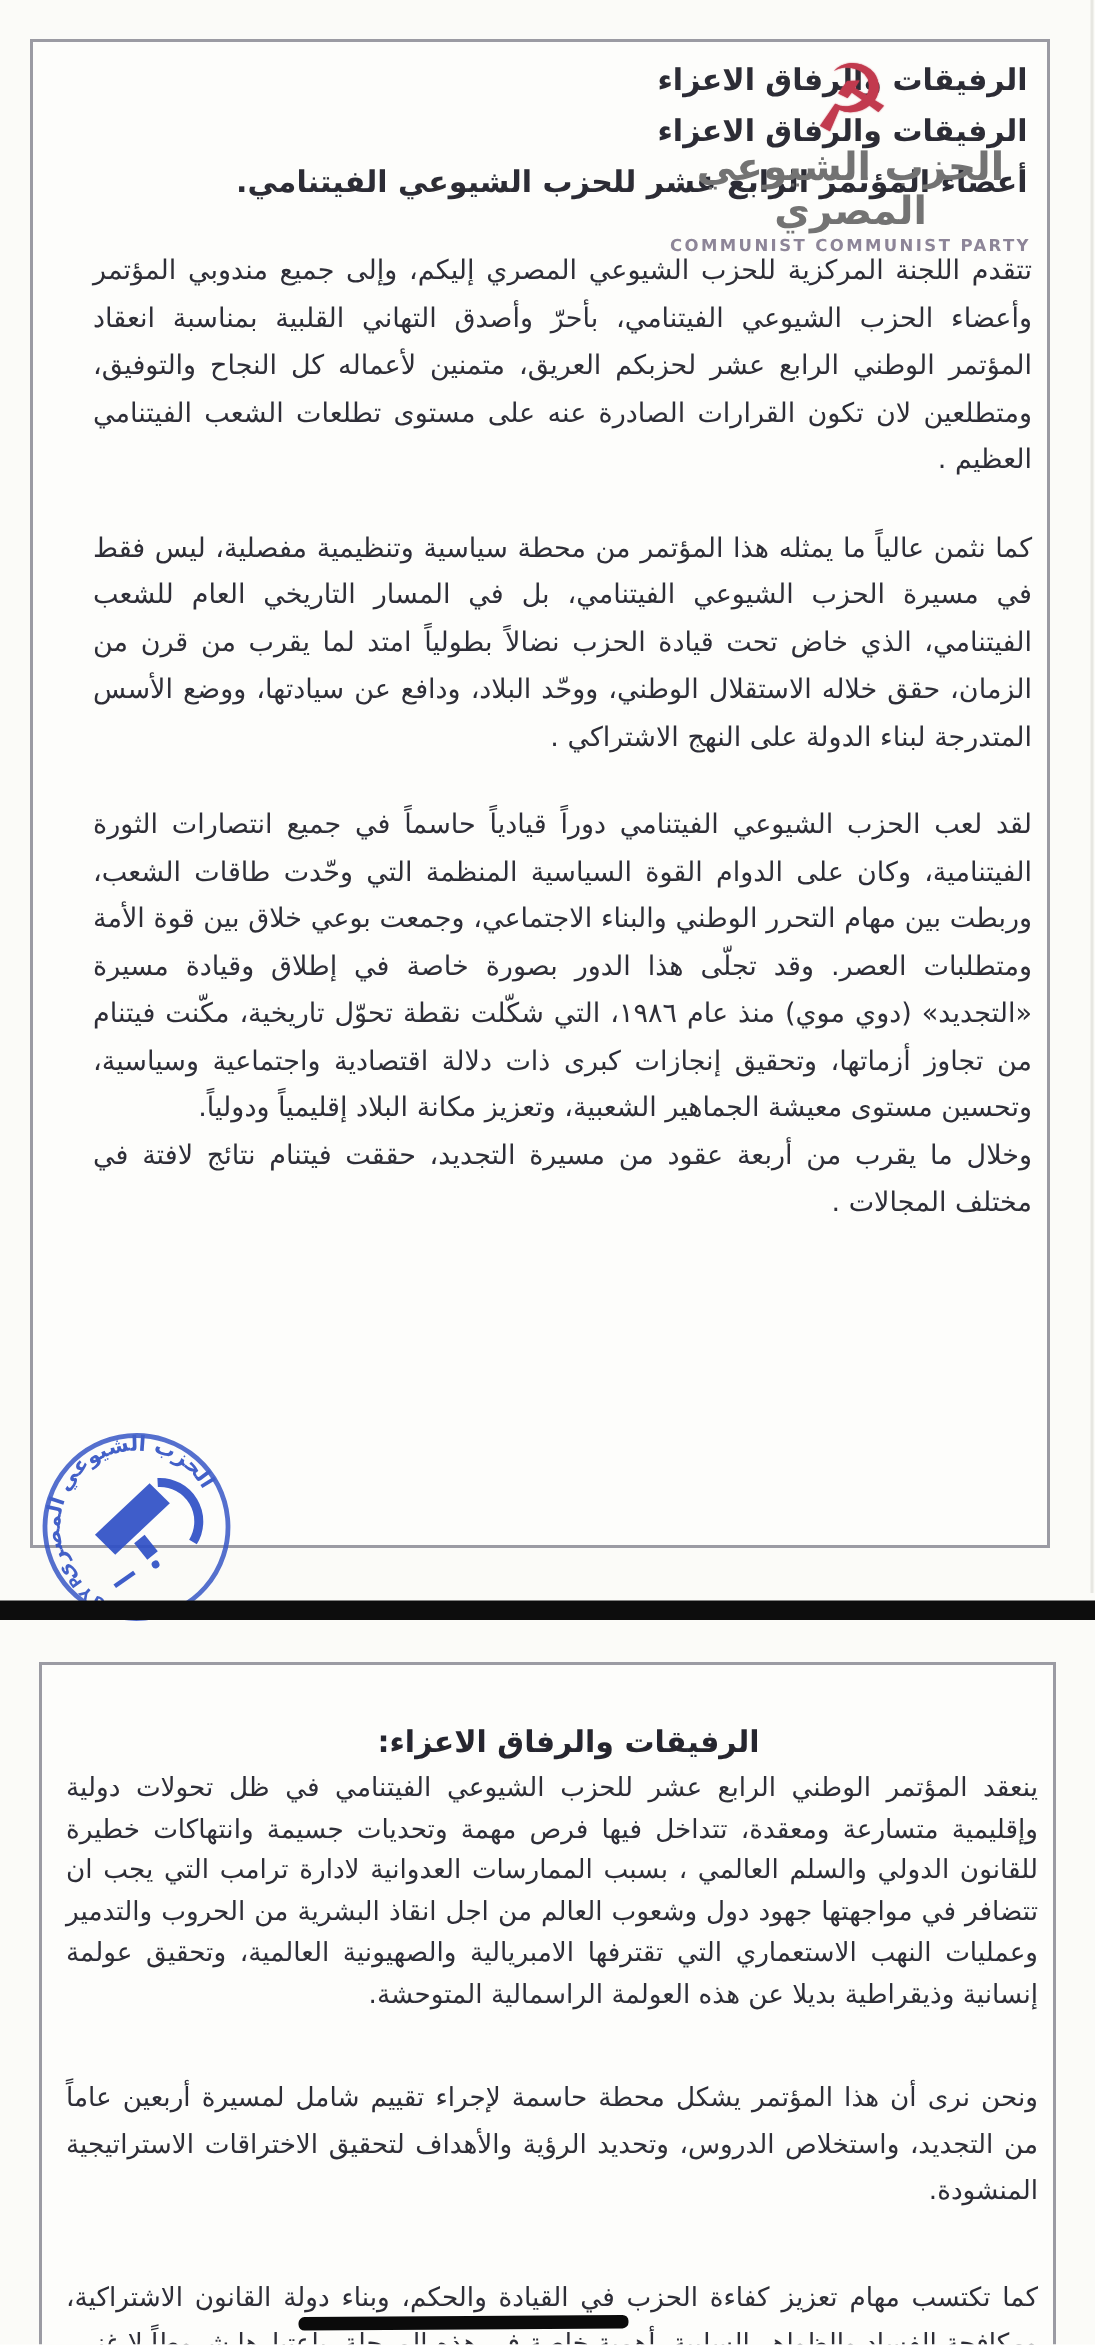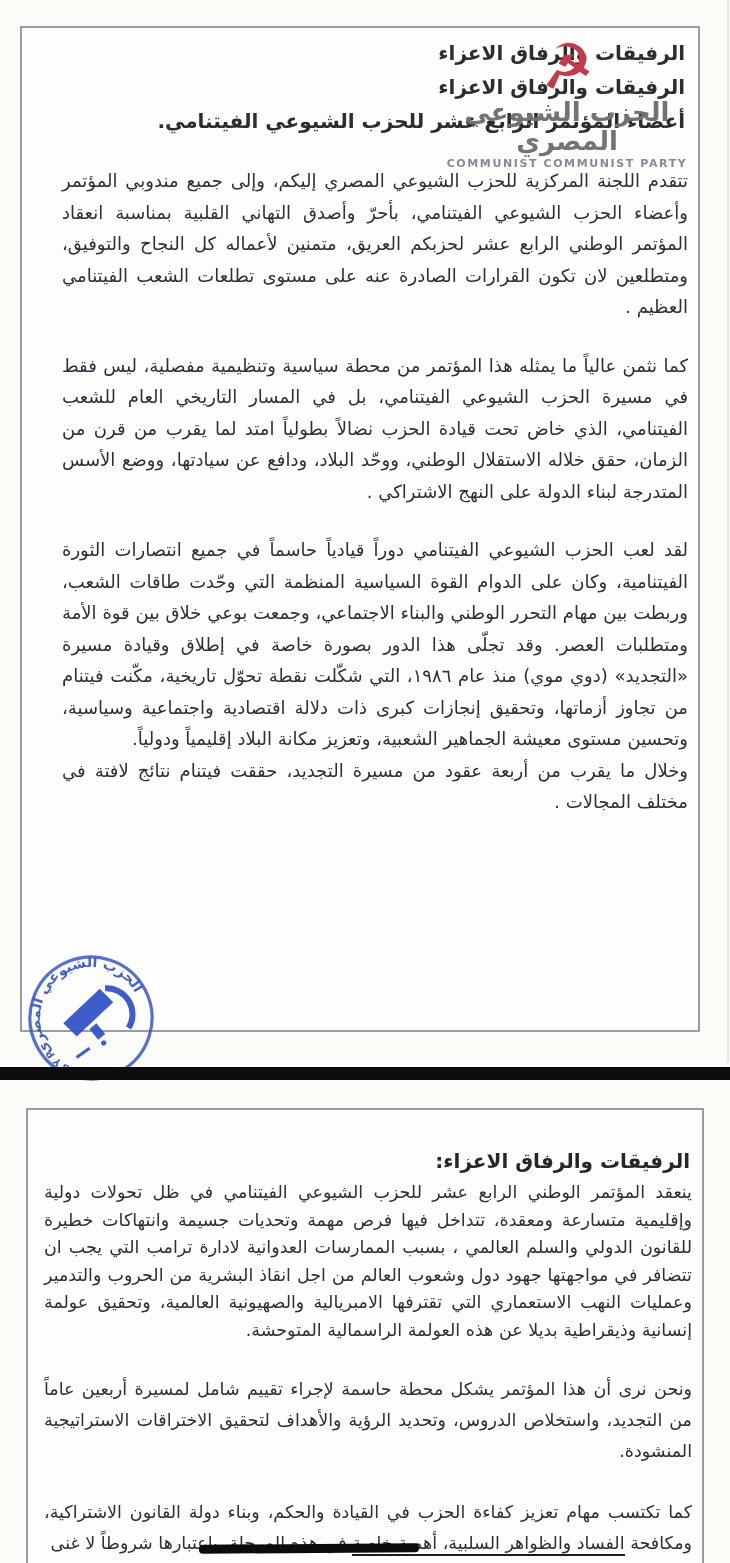--- a/index.html
+++ b/index.html
@@ -68,26 +68,26 @@
   
   .para {
     direction:rtl; text-align:justify; text-align-last:right;
     padding:0 10px 0 40px;
     font-size:18px; line-height:31.5px; color:#2e2e37;
   }
   .sheet1 .para { margin-top:27px; }
   .sheet1 .para.tight { margin-top:0; }
 
   .sheet2 .heading {
-    margin-top:36px; direction:rtl; text-align:right;
+    margin-top:36px; direction:rtl; text-align:center;
     padding:0 12px 0 40px;
     font-weight:bold; font-size:20px; line-height:30px; color:#26262f;
   }
   .sheet2 .para { font-size:17.5px; line-height:27.5px; margin-top:3px;padding-left:16px; }
-  .sheet2 .para.spaced { margin-top:30px; line-height:31px; }
+  .sheet2 .para.spaced { margin-top:40px; line-height:31px; }
 
   .u { border-bottom:2.5px solid #1c1c1c; padding-bottom:1px; }
 
   .marker-bar {
     position:absolute; left:171px; top:434px; width:220px; height:9px;
     background:#0b0b0b; border-radius:4px; transform:rotate(-0.4deg);
   }
 
   
   .stamp {

